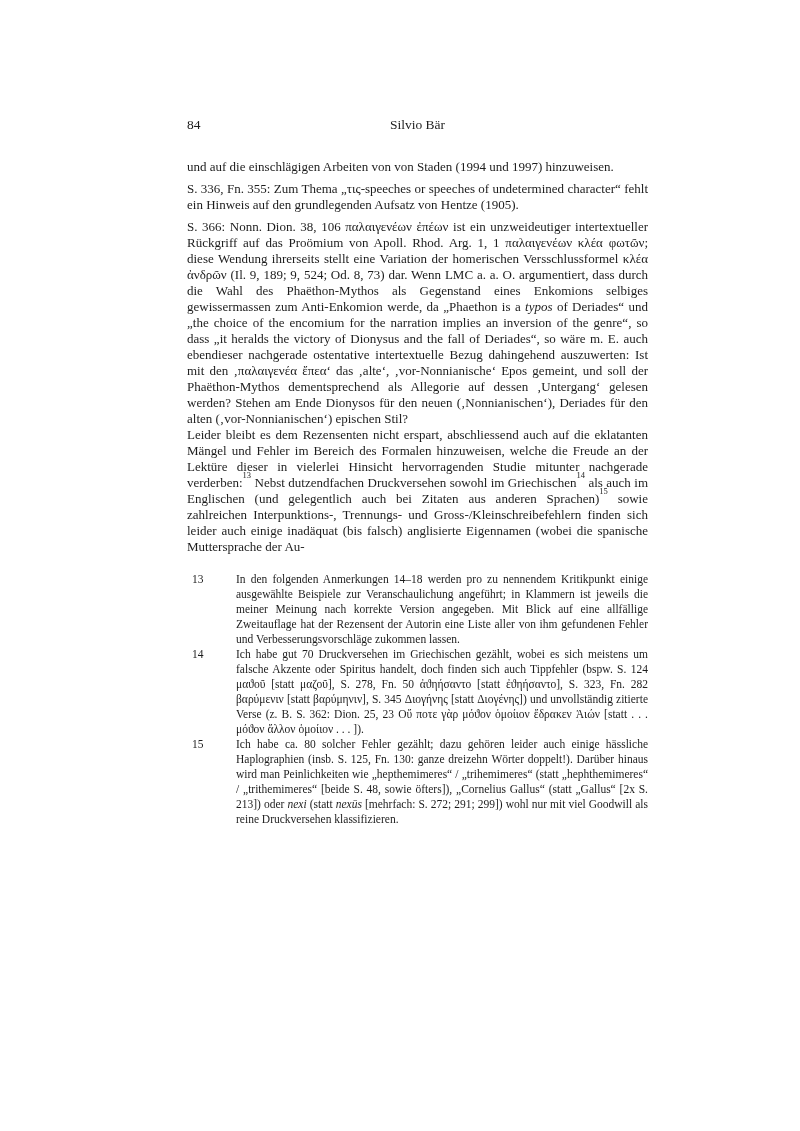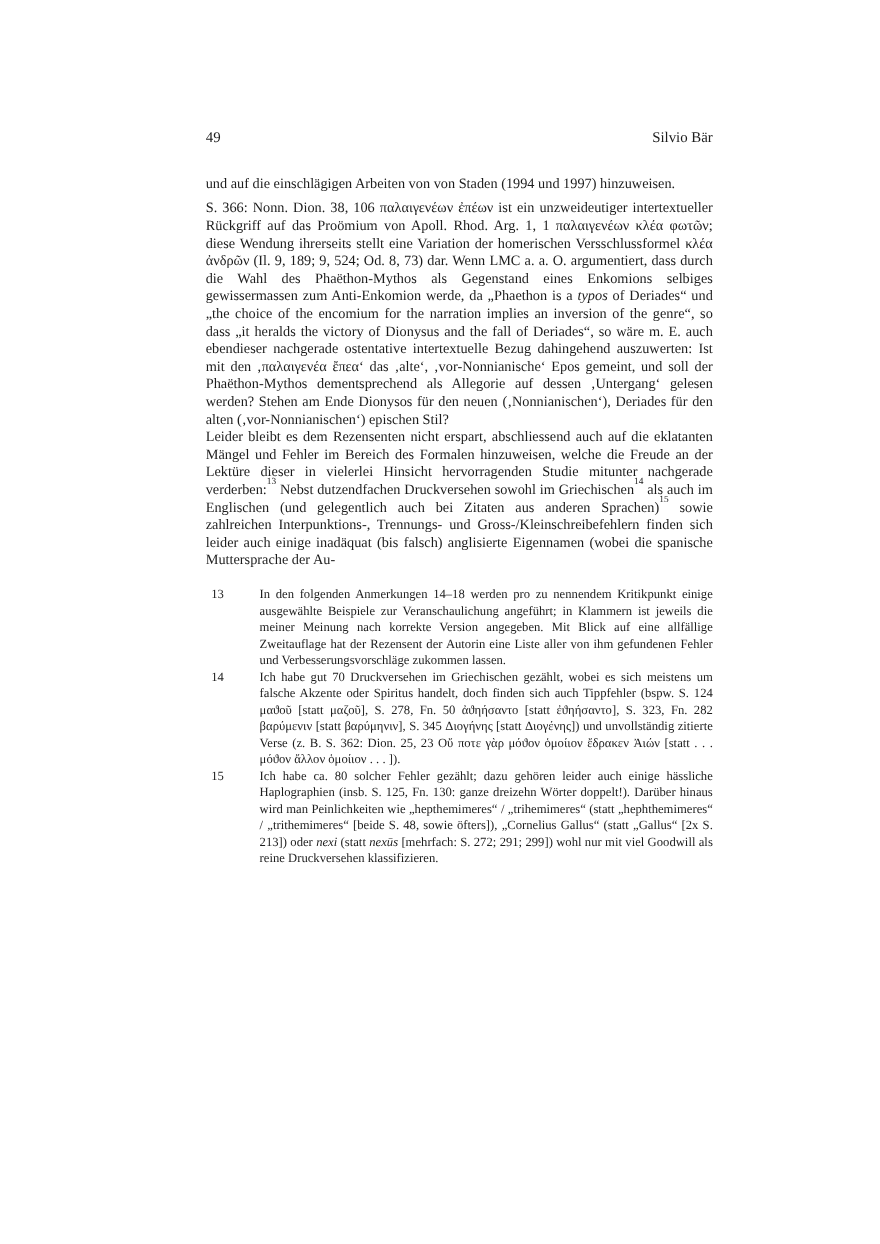--- a/index.html
+++ b/index.html
@@ -28,21 +28,21 @@
     font-size: 13.5px;
     line-height: 16px;
   }
   .page-number {
     position: absolute;
     left: 0;
     top: 0;
   }
   .running-head {
     display: block;
-    text-align: right;
+    text-align: center;
   }
   .body-text {
     margin-top: 26px;
     font-size: 13px;
     line-height: 16px;
     text-align: justify;
   }
   .body-text p { margin: 0; }
   p.note    { margin-top: 6px; }
   p.closing { }
@@ -70,28 +70,29 @@
   }
   i { }
 </style>
 </head>
 <body>
 
 <div class="page">
   <div class="content">
 
     <header class="running-header">
-      <span class="page-number">49</span>
+      <span class="page-number">84</span>
       <span class="running-head">Silvio Bär</span>
     </header>
 
     <div class="body-text">
 
       <p>und auf die einschlägigen Arbeiten von von Staden (1994 und 1997) hinzuweisen.</p>
 
+      <p class="note">S. 336, Fn. 355: Zum Thema „τις-speeches or speeches of undetermined character“ fehlt ein Hinweis auf den grundlegenden Aufsatz von Hentze (1905).</p>
 
       <p class="note"><span>S. 366: Nonn. Dion. 38, 106 παλαιγενέων ἐπέων ist ein unzweideutiger intertextueller Rückgriff auf das Proömium von Apoll. Rhod. Arg. 1, 1 παλαιγενέων κλέα φωτῶν; diese Wendung ihrerseits stellt eine Variation der homerischen Versschlussformel κλέα ἀνδρῶν (Il. 9, 189; 9, 524; Od. 8, 73) dar. Wenn LMC a. a. O. argumentiert, dass durch die Wahl des Phaëthon-Mythos als Gegenstand eines Enkomions selbiges gewissermassen zum Anti-Enkomion werde, da „Phaethon is a </span><i>typos</i><span> of Deriades“ und „the choice of the encomium for the narration implies an inversion of the genre“, so dass „it heralds the victory of Dionysus and the fall of Deriades“, so wäre m. E. auch ebendieser nachgerade ostentative intertextuelle Bezug dahingehend auszuwerten: Ist mit den ‚παλαιγενέα ἔπεα‘ das ‚alte‘, ‚vor-Nonnianische‘ Epos gemeint, und soll der Phaëthon-Mythos dementsprechend als Allegorie auf dessen ‚Untergang‘ gelesen werden? Stehen am Ende Dionysos für den neuen (‚Nonnianischen‘), Deriades für den alten (‚vor-Nonnianischen‘) epischen Stil?</span></p>
 
       <p class="closing"><span>Leider bleibt es dem Rezensenten nicht erspart, abschliessend auch auf die eklatanten Mängel und Fehler im Bereich des Formalen hinzuweisen, welche die Freude an der Lektüre dieser in vielerlei Hinsicht hervorragenden Studie mitunter nachgerade verderben:</span><sup class="fnref">13</sup><span> Nebst dutzendfachen Druckversehen sowohl im Griechischen</span><sup class="fnref">14</sup><span> als auch im Englischen (und gelegentlich auch bei Zitaten aus anderen Sprachen)</span><sup class="fnref">15</sup><span> sowie zahlreichen Interpunktions-, Trennungs- und Gross-/Kleinschreibefehlern finden sich leider auch einige inadäquat (bis falsch) anglisierte Eigennamen (wobei die spanische Muttersprache der Au-</span></p>
 
     </div>
 
     <section class="footnotes">
 
       <div class="footnote">

